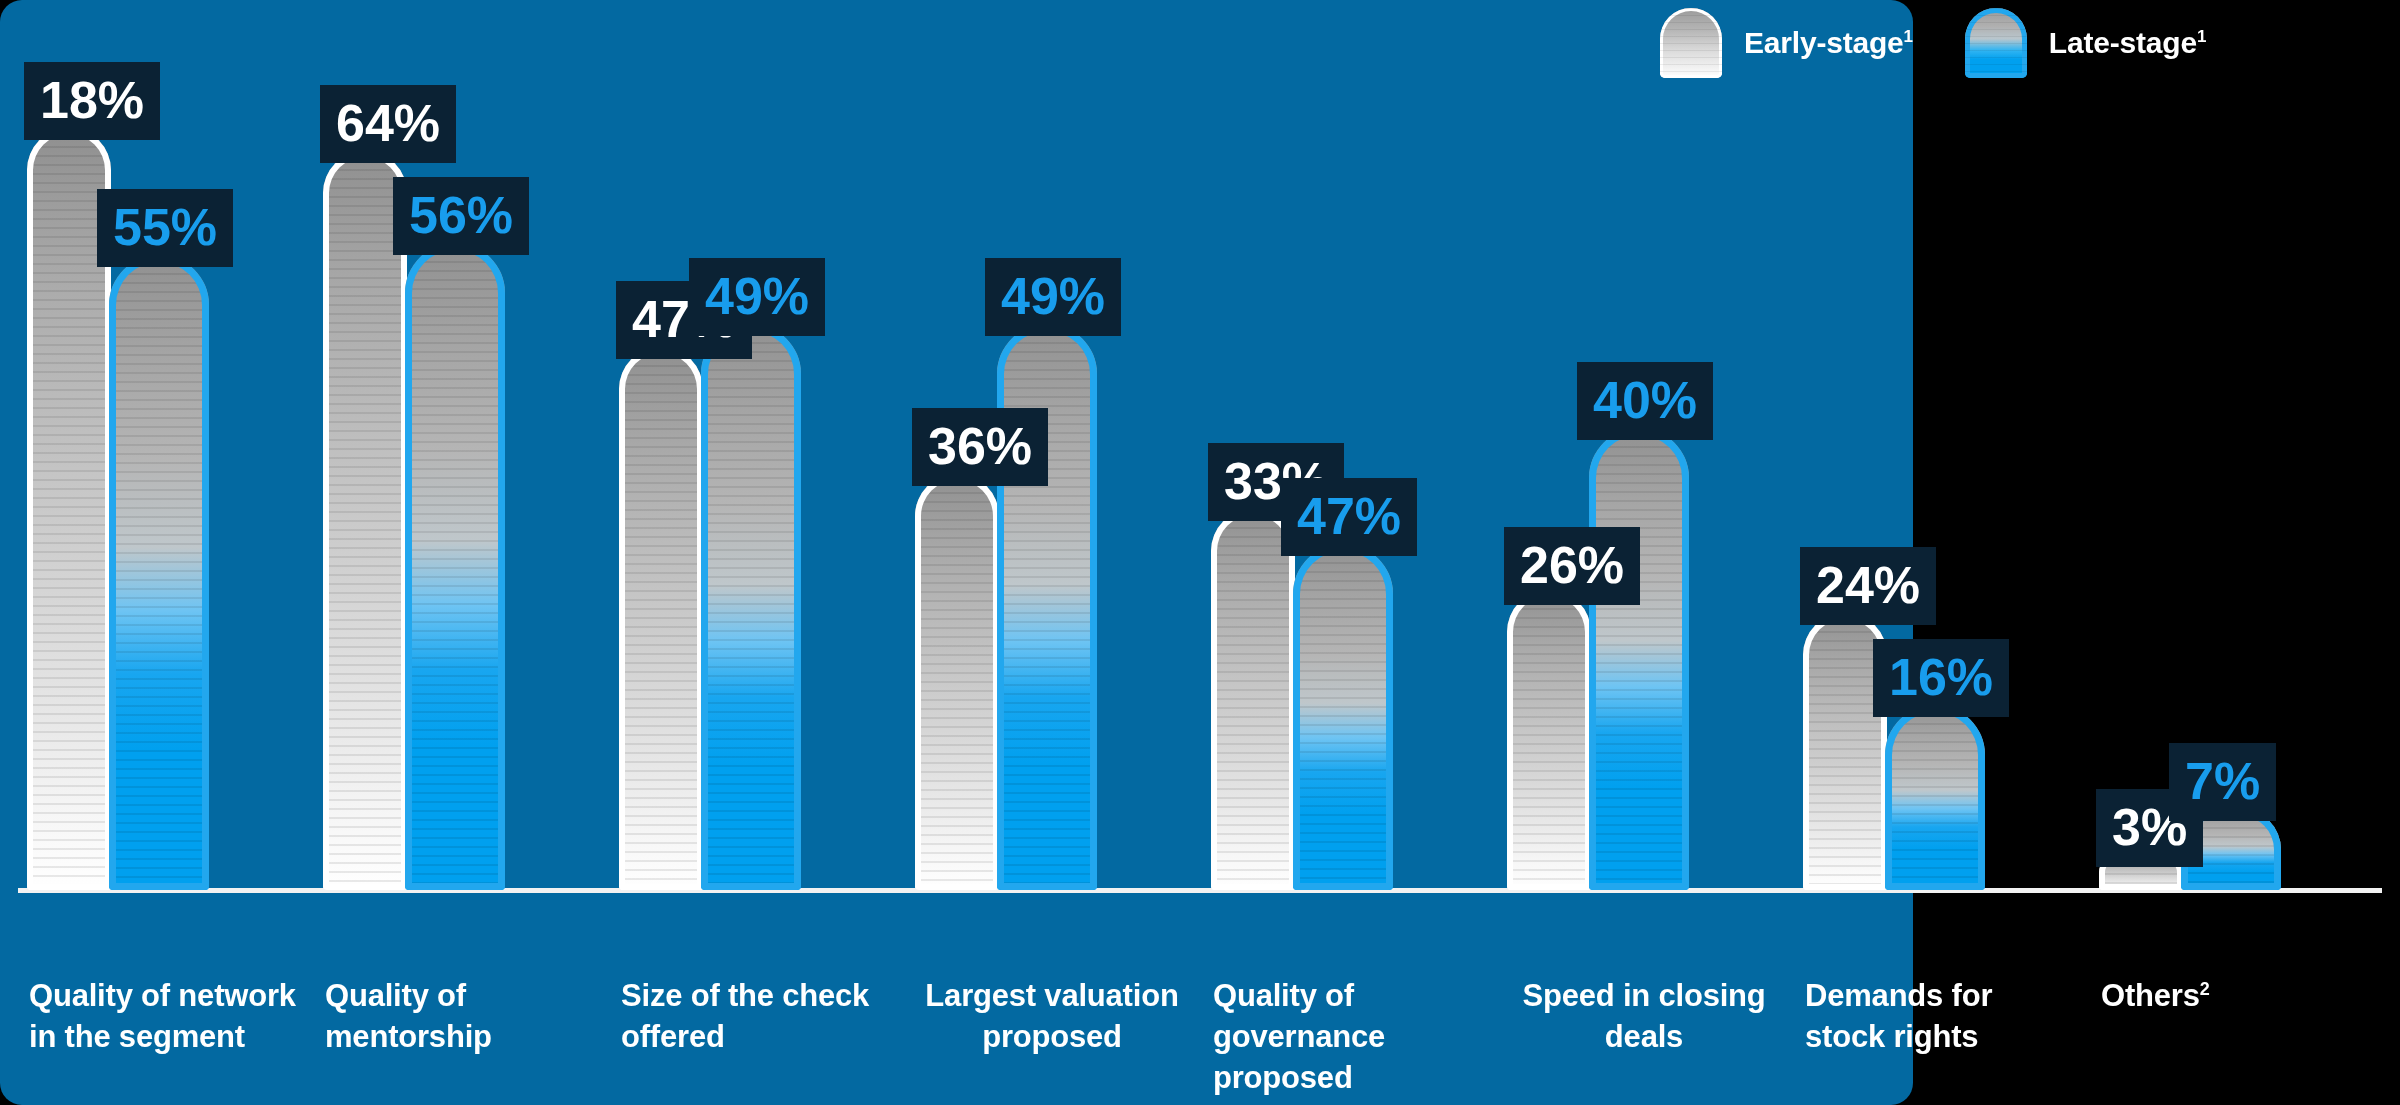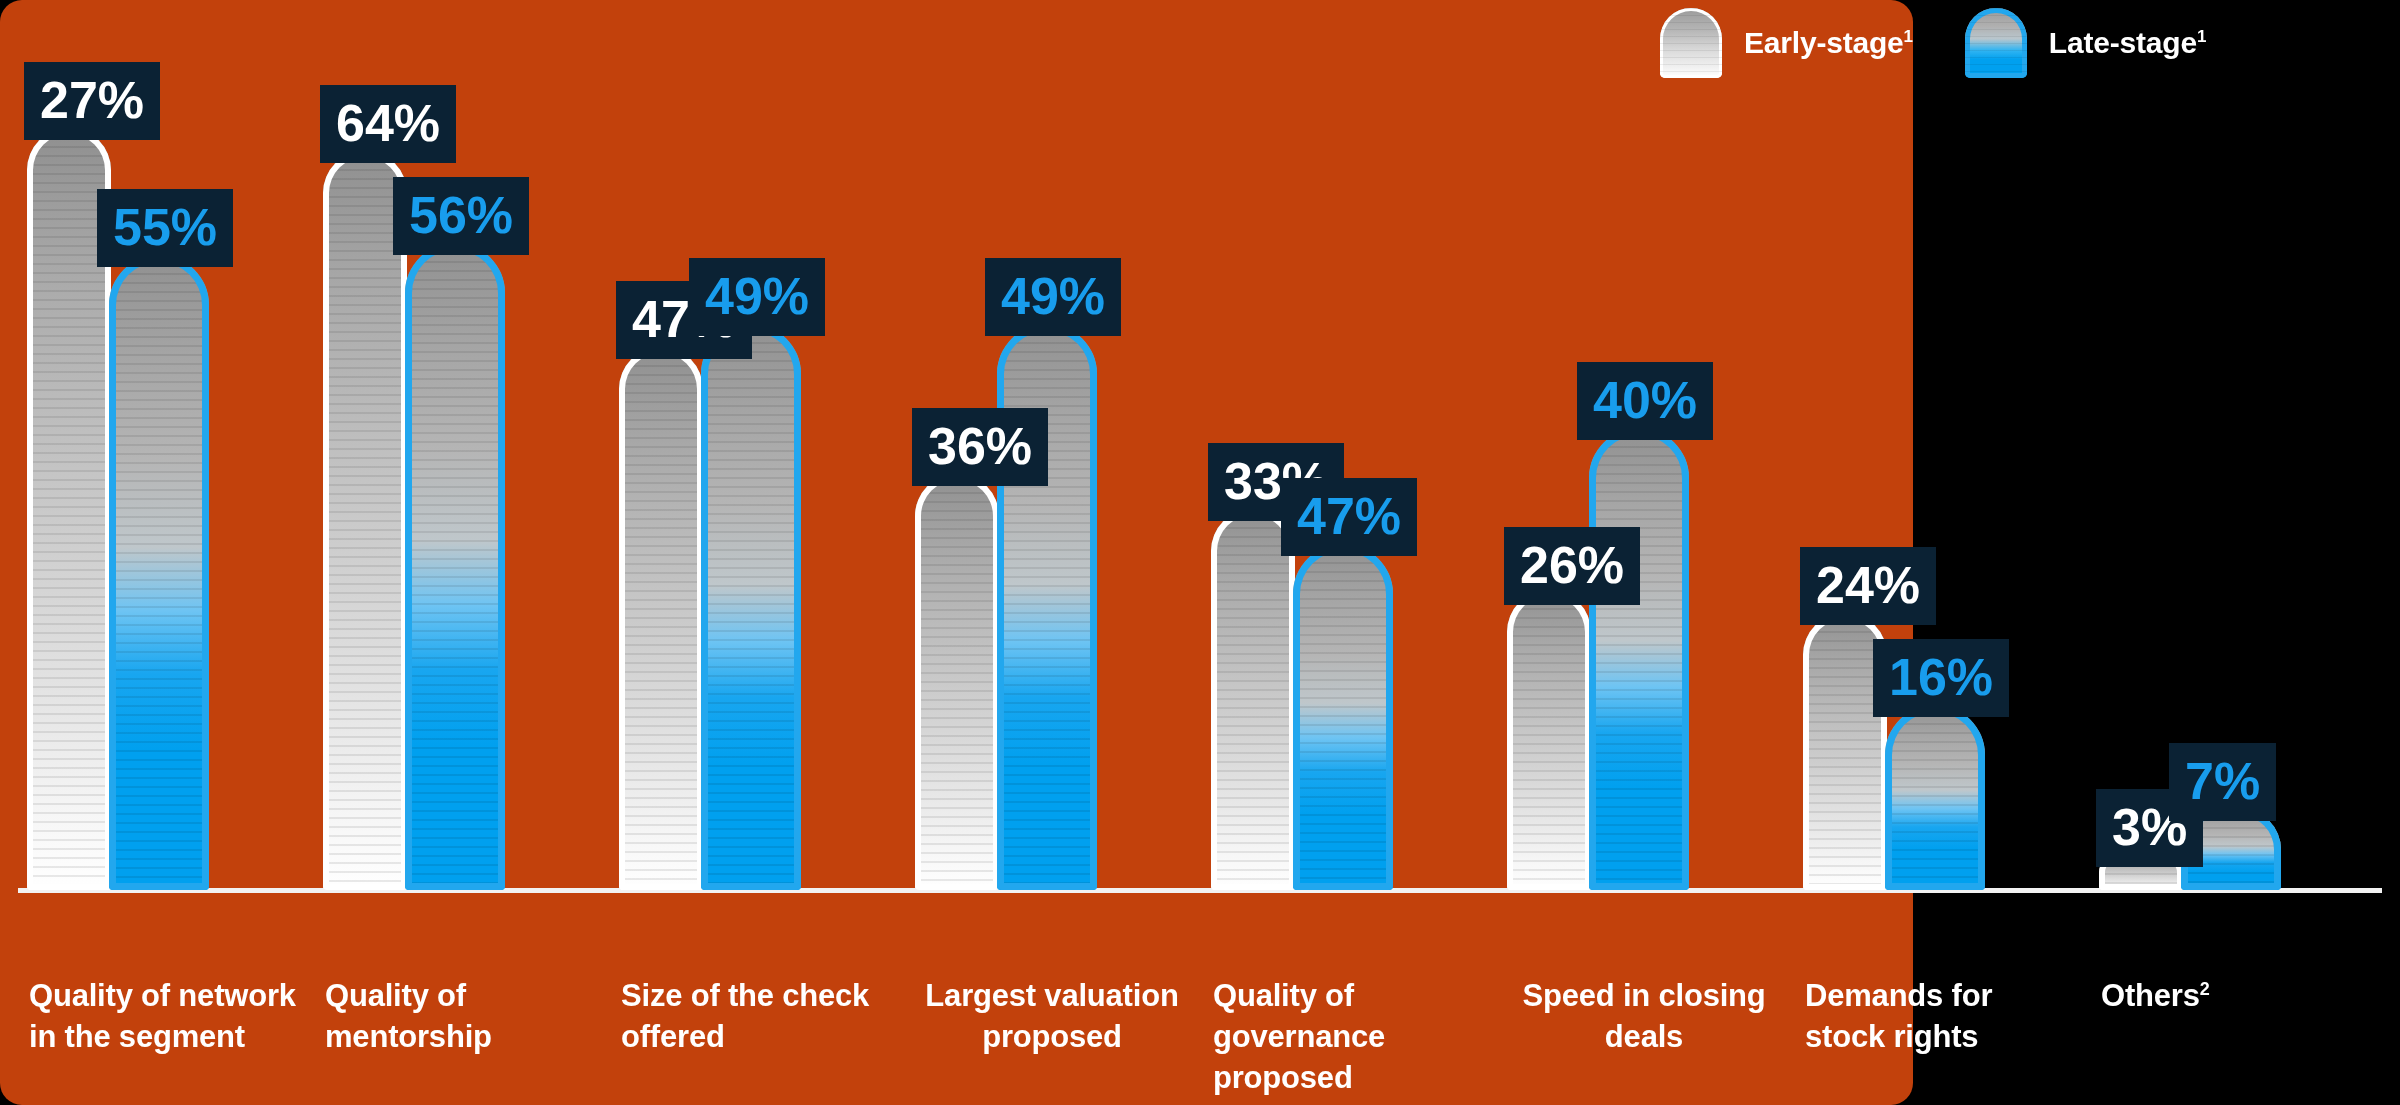--- a/index.html
+++ b/index.html
@@ -2,21 +2,21 @@
 <html><head>
 <meta charset="utf-8">
 <style>
   * { margin:0; padding:0; box-sizing:border-box; }
   html, body {
     width:2400px; height:1105px;
     background:#000;
     font-family:"Liberation Sans", sans-serif;
     overflow:hidden;
   }
-  #root { position:relative; width:1913px; height:1105px; background:#c2410c;border-radius:22px; }
+  #root { position:relative; width:1913px; height:1105px; background:#0369a1;border-radius:22px; }
 
   
   #legend {
     position:absolute; top:4px; left:1660px;
     display:flex; align-items:center; gap:52px;
     height:78px;
   }
   .legend-item { display:flex; align-items:center; gap:22px; }
   .legend-swatch {
     width:62px; height:70px;
@@ -129,21 +129,21 @@
   <div class="bar early" style="left: 27px; width: 84px; height: 762.3px; top: 127.7px; bottom: auto; --r: 42px;">
         <div class="fill"></div>
         <div class="scan"></div>
         <div class="ring"></div>
       </div>
       <div class="bar late" style="left: 109px; width: 100px; height: 635.25px; top: 254.75px; bottom: auto; --r: 50px;">
         <div class="fill"></div>
         <div class="scan"></div>
         <div class="ring"></div>
       </div>
-      <div class="vlabel early" style="left: 24px; top: 61.7px;">27%</div>
+      <div class="vlabel early" style="left: 24px; top: 61.7px;">18%</div>
       <div class="vlabel late" style="left: 97px; top: 188.75px;">55%</div>
       <div class="catlabel" style="left: 29px;"><span>Quality of network in the segment</span></div>
       <div class="bar early" style="left: 323px; width: 84px; height: 739.2px; top: 150.8px; bottom: auto; --r: 42px;">
         <div class="fill"></div>
         <div class="scan"></div>
         <div class="ring"></div>
       </div>
       <div class="bar late" style="left: 405px; width: 100px; height: 646.8px; top: 243.2px; bottom: auto; --r: 50px;">
         <div class="fill"></div>
         <div class="scan"></div>

